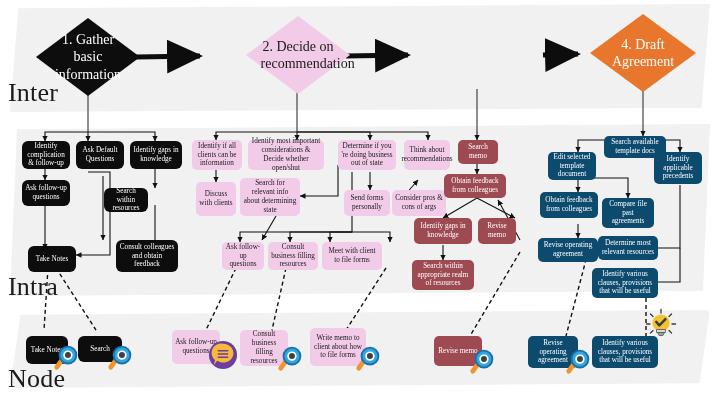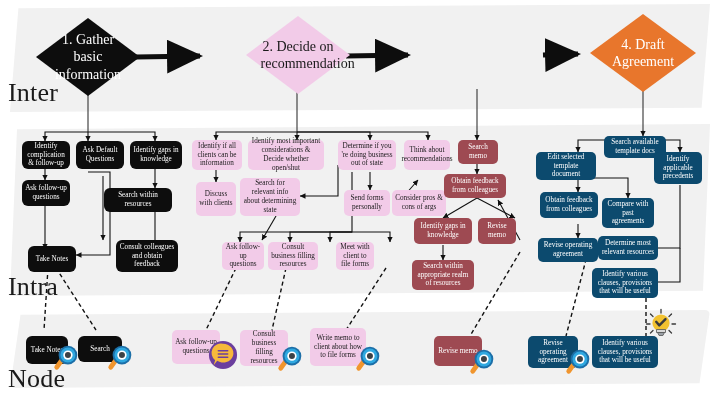--- a/index.html
+++ b/index.html
@@ -171,47 +171,47 @@
   </div>
   <div class="diamond d-orange" style="left:590px;top:14px;width:106px;height:78px;">
     <div class="shape"></div>
     <div class="dlabel">4. Draft Agreement</div>
   </div>
 
   <div class="node black" style="left:22px;top:141px;width:48px;height:28px;">Identify complication &amp; follow-up</div>
   <div class="node black" style="left:76px;top:141px;width:48px;height:28px;">Ask Default Questions</div>
   <div class="node black" style="left:130px;top:141px;width:52px;height:28px;">Identify gaps in knowledge</div>
   <div class="node black" style="left:22px;top:180px;width:48px;height:26px;">Ask follow-up questions</div>
-  <div class="node black" style="left:104px;top:188px;width:68px;height:24px;">Search within resources</div>
+  <div class="node black" style="left:104px;top:188px;width:44px;height:24px;">Search within resources</div>
   <div class="node black" style="left:28px;top:246px;width:48px;height:26px;">Take Notes</div>
   <div class="node black" style="left:116px;top:240px;width:62px;height:32px;">Consult colleagues and obtain feedback</div>
 
   <div class="node pink" style="left:192px;top:140px;width:50px;height:30px;">Identify if all clients can be information</div>
   <div class="node pink" style="left:248px;top:140px;width:76px;height:30px;">Identify most important considerations &amp; Decide whether open/shut</div>
   <div class="node pink" style="left:338px;top:140px;width:58px;height:30px;">Determine if you 're doing business out of state</div>
   <div class="node pink" style="left:404px;top:140px;width:46px;height:30px;">Think about recommendations</div>
   <div class="node pink" style="left:196px;top:182px;width:40px;height:34px;">Discuss with clients</div>
   <div class="node pink" style="left:240px;top:178px;width:60px;height:38px;">Search for relevant info about determining state</div>
   <div class="node pink" style="left:344px;top:190px;width:46px;height:26px;">Send forms personally</div>
   <div class="node pink" style="left:392px;top:190px;width:54px;height:26px;">Consider pros &amp; cons of args</div>
   <div class="node pink" style="left:222px;top:242px;width:42px;height:28px;">Ask follow-up questions</div>
   <div class="node pink" style="left:268px;top:242px;width:50px;height:28px;">Consult business filling resources</div>
-  <div class="node pink" style="left:336px;top:242px;width:38px;height:28px;">Meet with client to file forms</div>
+  <div class="node pink" style="left:322px;top:242px;width:60px;height:28px;">Meet with client to file forms</div>
 
   <div class="node maroon" style="left:458px;top:140px;width:40px;height:24px;">Search memo</div>
   <div class="node maroon" style="left:444px;top:174px;width:62px;height:24px;">Obtain feedback from colleagues</div>
   <div class="node maroon" style="left:414px;top:218px;width:58px;height:26px;">Identify gaps in knowledge</div>
   <div class="node maroon" style="left:478px;top:218px;width:38px;height:26px;">Revise memo</div>
   <div class="node maroon" style="left:412px;top:260px;width:62px;height:30px;">Search within appropriate realm of resources</div>
 
   <div class="node orange" style="left:604px;top:136px;width:62px;height:22px;">Search available template docs</div>
-  <div class="node orange" style="left:536px;top:152px;width:60px;height:28px;">Edit selected template document</div>
+  <div class="node orange" style="left:548px;top:152px;width:48px;height:28px;">Edit selected template document</div>
   <div class="node orange" style="left:654px;top:152px;width:48px;height:32px;">Identify applicable precedents</div>
   <div class="node orange" style="left:540px;top:192px;width:58px;height:26px;">Obtain feedback from colleagues</div>
-  <div class="node orange" style="left:602px;top:198px;width:52px;height:30px;">Compare with past agreements</div>
+  <div class="node orange" style="left:602px;top:198px;width:52px;height:30px;">Compare file past agreements</div>
   <div class="node orange" style="left:538px;top:238px;width:60px;height:24px;">Revise operating agreement</div>
   <div class="node orange" style="left:598px;top:236px;width:60px;height:24px;">Determine most relevant resources</div>
   <div class="node orange" style="left:592px;top:268px;width:66px;height:30px;">Identify various clauses, provisions that will be useful</div>
 
   <div class="node black" style="left:26px;top:336px;width:42px;height:28px;">Take Notes</div>
   <div class="badge" style="left:52px;top:341px;">
     <svg viewBox="0 0 32 32">
         <g>
           <line x1="13" y1="17" x2="5" y2="28" stroke="#f0952e" stroke-width="5" stroke-linecap="round"></line>
           <circle cx="17" cy="15" r="10" fill="#1c6fa8"></circle>

